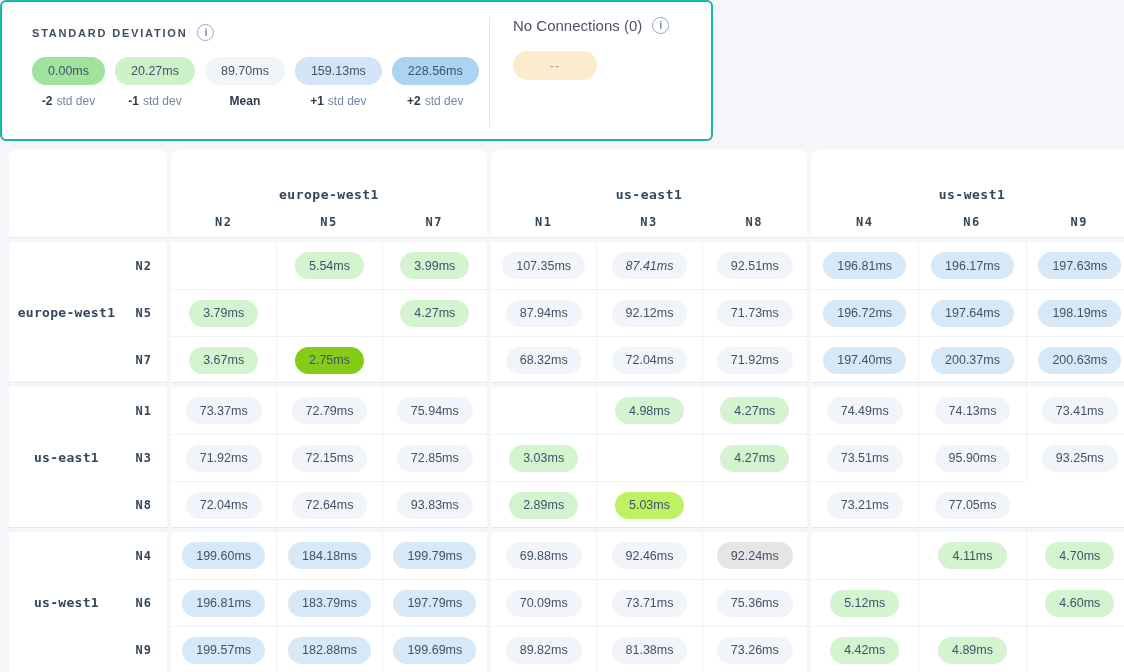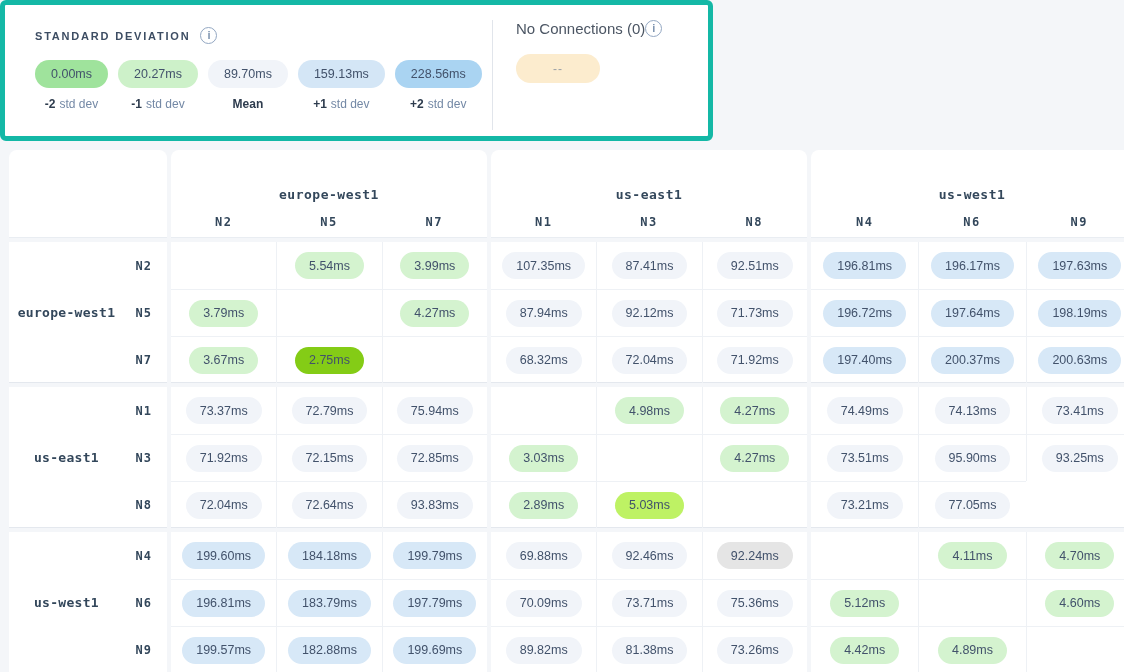--- a/index.html
+++ b/index.html
@@ -7,21 +7,21 @@
   .page {
     position:relative; width:1124px; height:672px; overflow:hidden;
     background:#f4f6f9;
     font-family:"Liberation Sans", sans-serif;
     color:#42526b;
   }
 
   
   .legend-card {
     position:absolute; top:0; left:0; width:713px; height:141px;
-    background:#ffffff; border:5px solid #14b8a6; border-radius:6px;
+    background:#ffffff; border:2px solid #14b8a6; border-radius:6px;
     display:flex;
   }
   .legend-left { width:487px; padding:22px 0 0 30px; position:relative; }
   .legend-title-row { display:flex; align-items:center; gap:10px; margin-bottom:16px; }
   .legend-title {
     font-size:11px; font-weight:700; letter-spacing:1.8px; color:#3d4d63;
   }
   .info-icon {
     width:17px; height:17px; border:1.5px solid #93a7c2; border-radius:50%;
     color:#7e94b0; font-size:11px; font-weight:600; line-height:1;
@@ -33,21 +33,21 @@
   .pill {
     display:inline-flex; align-items:center; justify-content:center;
     height:28px; padding:0 16px; border-radius:15px;
     font-size:12.5px; color:#42526b; white-space:nowrap;
   }
   .legend-label { font-size:12px; white-space:nowrap; }
   .lp { font-weight:700; color:#2e3c4e; }
   .ls { color:#7388a5; margin-left:4px; }
   .vdivider { position:absolute; left:487px; top:15px; height:110px; width:1px; background:#e1e5eb; }
   .legend-right { padding:15px 0 0 24px; }
-  .nc-title-row { display:flex; align-items:center; margin-bottom:17px; }
+  .nc-title-row { display:flex; align-items:center; gap:10px; margin-bottom:17px; }
   .nc-title { font-size:15px; color:#4b5563; }
   .nc-pill { min-width:84px; height:29px; color:#9aa0a6; font-size:12px; letter-spacing:1px; }
 
   
   .matrix {
     position:absolute; top:150px; left:0; width:1124px;
     display:grid;
     grid-template-columns:158px 316px 316px 322px;
     grid-template-rows:88px 141px 141px 141px;
     gap:4px;
@@ -176,21 +176,21 @@
         <div class="cell">
           <div class="pill" style="background-color: #84cc16;">2.75ms</div>
         </div>
         <div class="cell"></div>
       </div>
       <div class="card data-card">
         <div class="cell">
           <div class="pill" style="background-color: rgb(241, 244, 249);">107.35ms</div>
         </div>
         <div class="cell">
-          <div class="pill" style="background-color: rgb(241, 244, 249);">87.41ms</div>
+          <div class="pill" style="background-color: rgb(241, 244, 249); font-style: italic;">87.41ms</div>
         </div>
         <div class="cell">
           <div class="pill" style="background-color: rgb(241, 244, 249);">92.51ms</div>
         </div>
         <div class="cell">
           <div class="pill" style="background-color: rgb(241, 244, 249);">87.94ms</div>
         </div>
         <div class="cell">
           <div class="pill" style="background-color: rgb(241, 244, 249);">92.12ms</div>
         </div>

